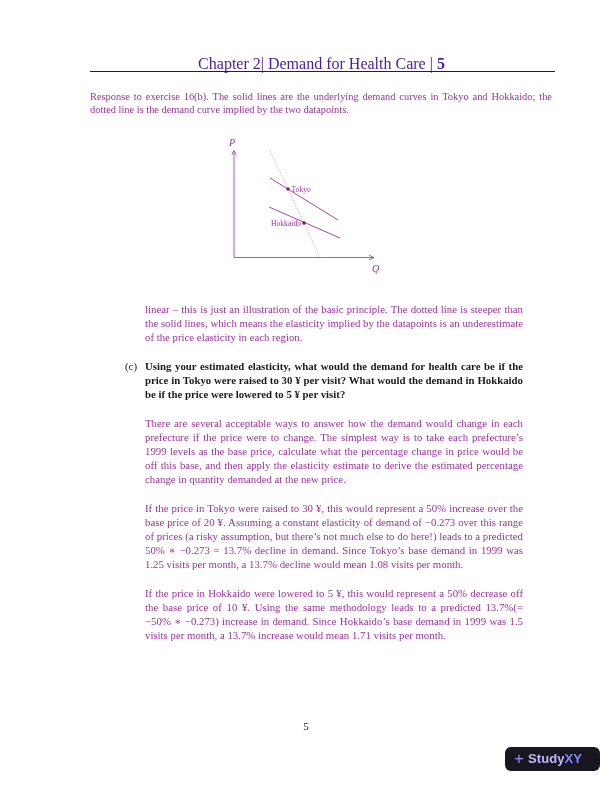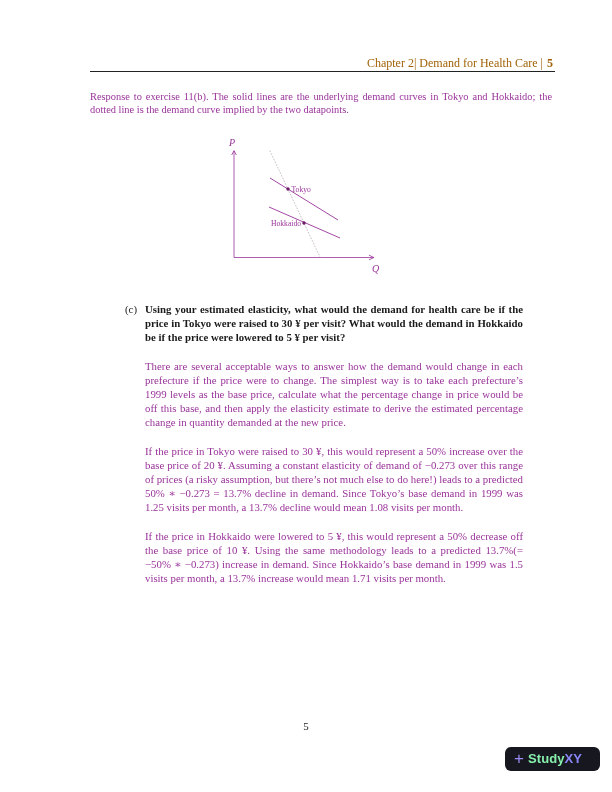--- a/index.html
+++ b/index.html
@@ -10,24 +10,24 @@
     margin: 0 auto;
     background: #ffffff;
     font-family: "Liberation Serif", "DejaVu Serif", serif;
     color: var(--text-black, #1a1a1a);
     overflow: hidden;
   }
   
   .running-head {
     position: absolute;
     left: 90px; right: 59px; top: 56px;
-    text-align: right;
-    font-size: 12px;
+    text-align: center;
+    font-size: 16px;
     line-height: 15px;
-    color: #a16207;
+    color: #4c1d95;
     white-space: nowrap;
   }
   .running-head .rh-page { margin-left: 4px; font-weight: bold; }
   .header-rule {
     position: absolute;
     left: 90px; top: 71px;
     width: 465px; height: 0;
     border-top: 1px solid #222222;
   }
   
@@ -127,33 +127,33 @@
     line-height: 24px;
     margin: 0 4px 0 9px;
   }
   .brand-name {
     font-size: 13px;
     font-weight: bold;
     letter-spacing: 0.1px;
     line-height: 24px;
     white-space: nowrap;
   }
-  .brand-name .b1 { color: #86efac; }
+  .brand-name .b1 { color: #c4b5fd; }
   .brand-name .b2 { color: var(--badge-xy, #8a85f7); }
 </style>
 </head>
 <body>
 
 <div class="page">
 
   <div class="running-head"><span>Chapter 2| Demand for Health Care |</span><span class="rh-page">5</span></div>
 
   <div class="header-rule"></div>
 
-  <p class="intro purple">Response to exercise 11(b). The solid lines are the underlying demand curves in Tokyo and Hokkaido; the dotted line is the demand curve implied by the two datapoints.</p>
+  <p class="intro purple">Response to exercise 16(b). The solid lines are the underlying demand curves in Tokyo and Hokkaido; the dotted line is the demand curve implied by the two datapoints.</p>
 
   <svg class="figure" viewBox="0 0 175 150">
 
     <line class="axis" x1="14" y1="21" x2="14" y2="127.5"></line>
     <polyline class="axis" points="11.7,25 14,20.6 16.3,25"></polyline>
     <line class="axis" x1="14" y1="127.5" x2="153.5" y2="127.5"></line>
     <polyline class="axis" points="149,125.2 153.9,127.5 149,129.8"></polyline>
     <text class="axlbl" x="9" y="16">P</text>
     <text class="axlbl" x="152" y="142">Q</text>
 
@@ -163,20 +163,21 @@
     <line class="solid" x1="49" y1="77" x2="120" y2="108"></line>
 
     <circle class="dot" cx="68" cy="59" r="1.7"></circle>
     <circle class="dot" cx="84" cy="93" r="1.7"></circle>
 
     <text class="ptlbl" x="71.5" y="62">Tokyo</text>
     <text class="ptlbl end" x="81" y="96">Hokkaido</text>
   </svg>
 
   <div class="content">
+    <p class="purple">linear – this is just an illustration of the basic principle. The dotted line is steeper than the solid lines, which means the elasticity implied by the datapoints is an underestimate of the price elasticity in each region.</p>
 
     <div class="item">
       <span class="item-label">(c)</span>
       <p class="black">Using your estimated elasticity, what would the demand for health care be if the price in Tokyo were raised to 30 ¥ per visit? What would the demand in Hokkaido be if the price were lowered to 5 ¥ per visit?</p>
     </div>
 
     <p class="purple">There are several acceptable ways to answer how the demand would change in each prefecture if the price were to change. The simplest way is to take each prefecture’s 1999 levels as the base price, calculate what the percentage change in price would be off this base, and then apply the elasticity estimate to derive the estimated percentage change in quantity demanded at the new price.</p>
     <p class="purple">If the price in Tokyo were raised to 30 ¥, this would represent a 50% increase over the base price of 20 ¥. Assuming a constant elasticity of demand of −0.273 over this range of prices (a risky assumption, but there’s not much else to do here!) leads to a predicted 50% ∗ −0.273 = 13.7% decline in demand. Since Tokyo’s base demand in 1999 was 1.25 visits per month, a 13.7% decline would mean 1.08 visits per month.</p>
     <p class="purple">If the price in Hokkaido were lowered to 5 ¥, this would represent a 50% decrease off the base price of 10 ¥. Using the same methodology leads to a predicted 13.7%(= −50% ∗ −0.273) increase in demand. Since Hokkaido’s base demand in 1999 was 1.5 visits per month, a 13.7% increase would mean 1.71 visits per month.</p>
   </div>

